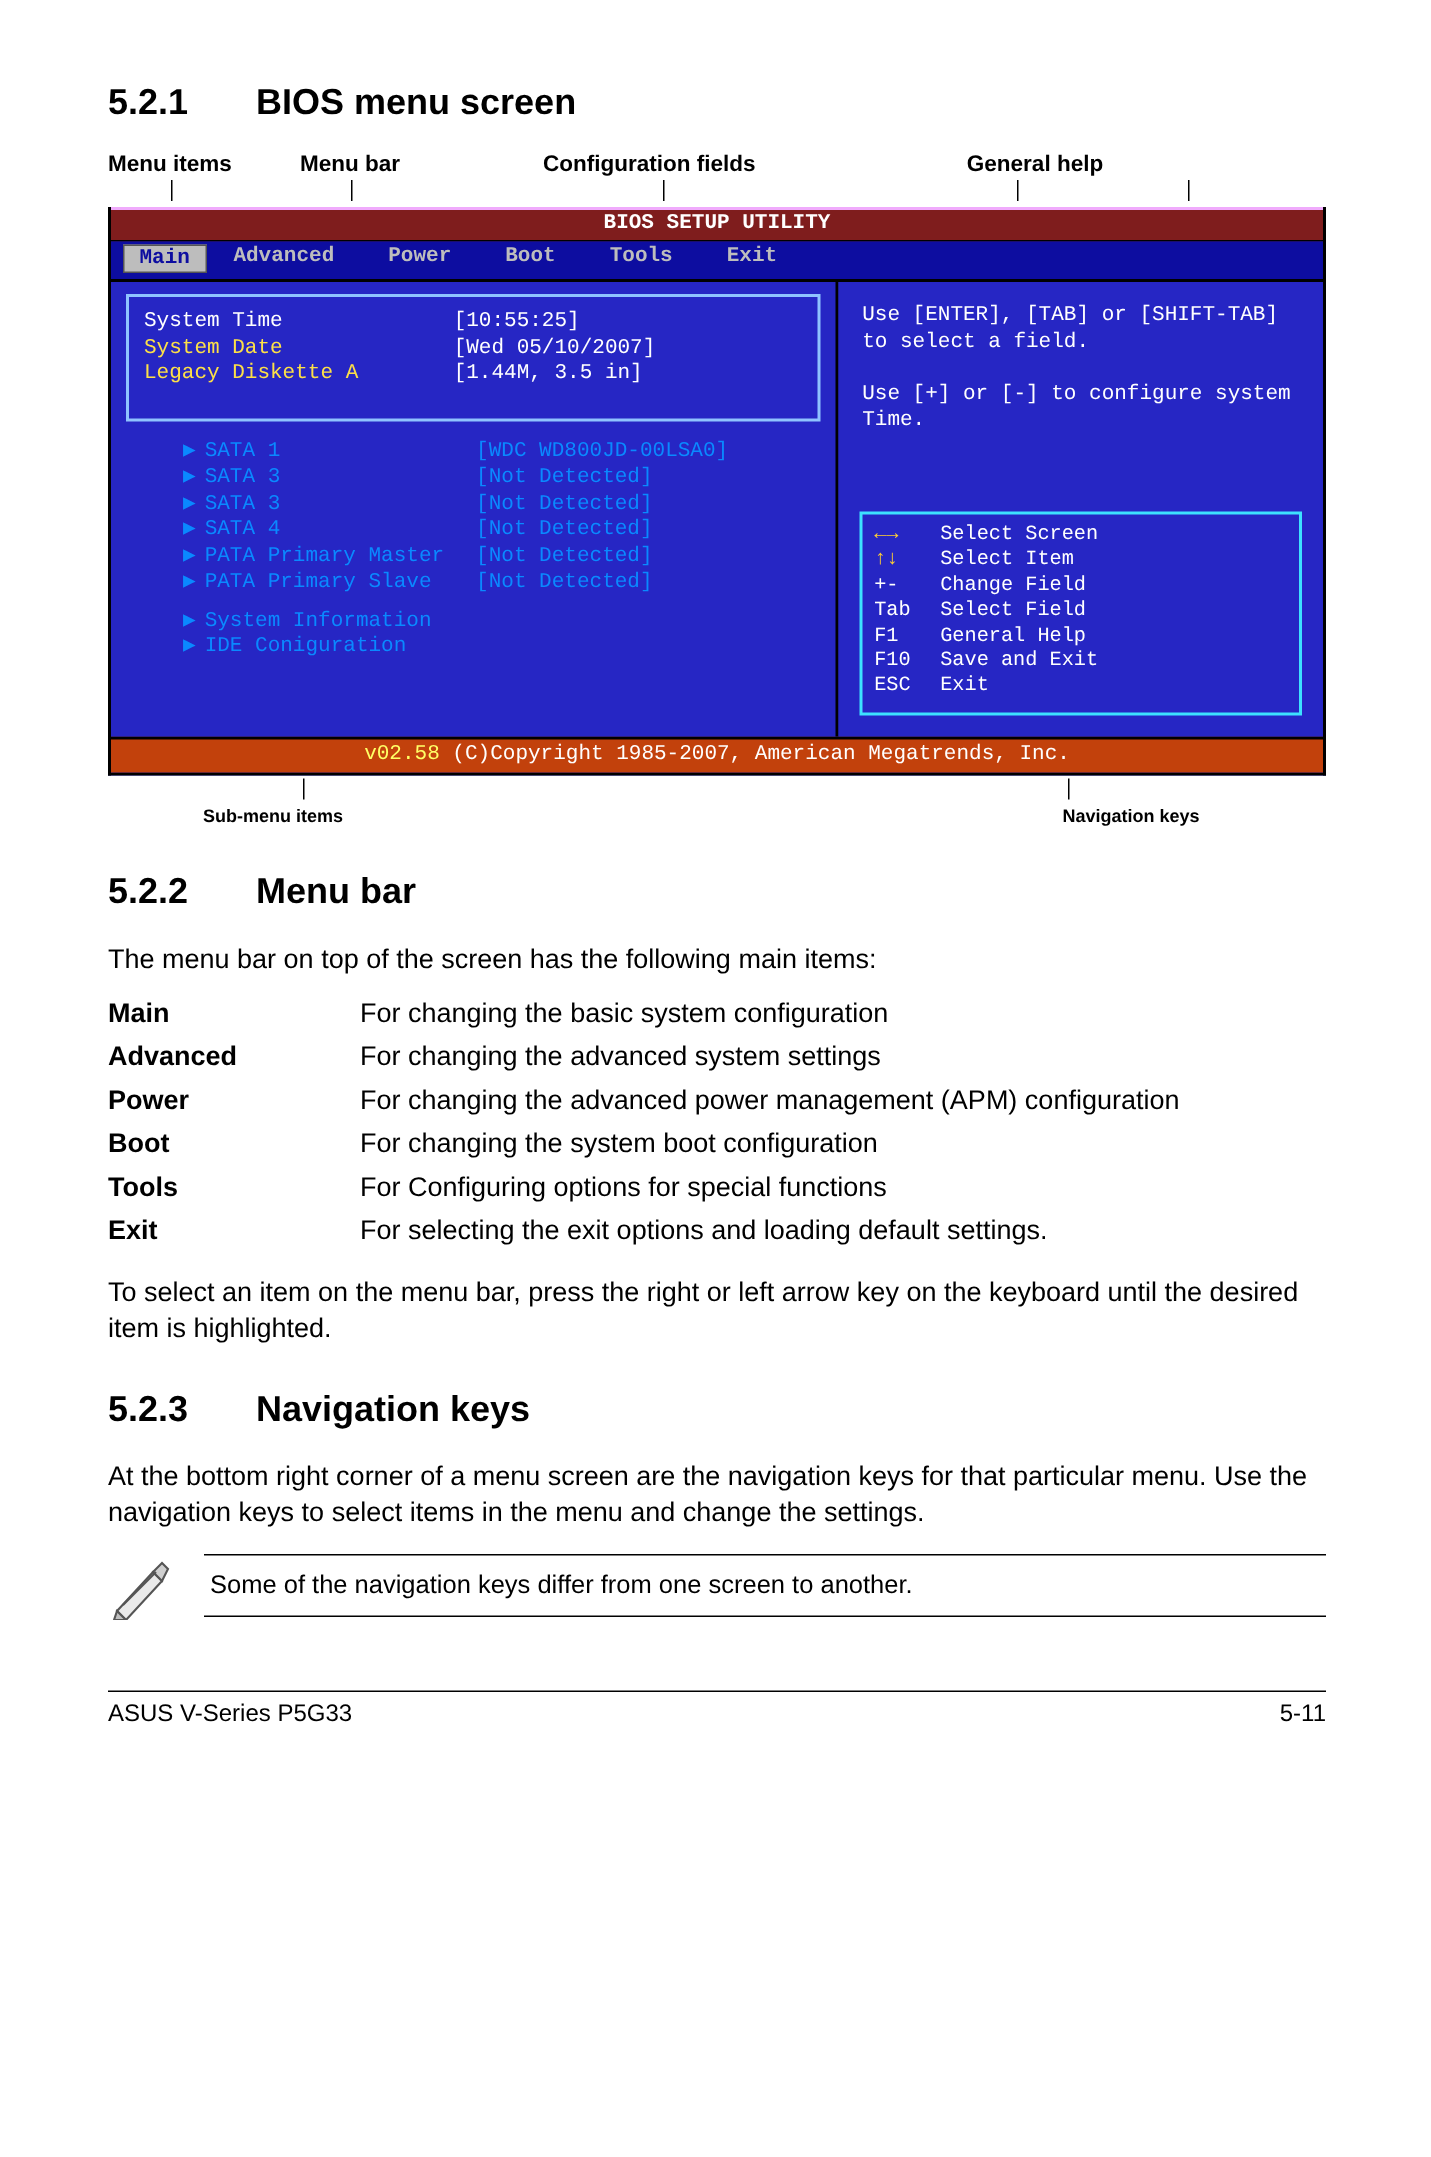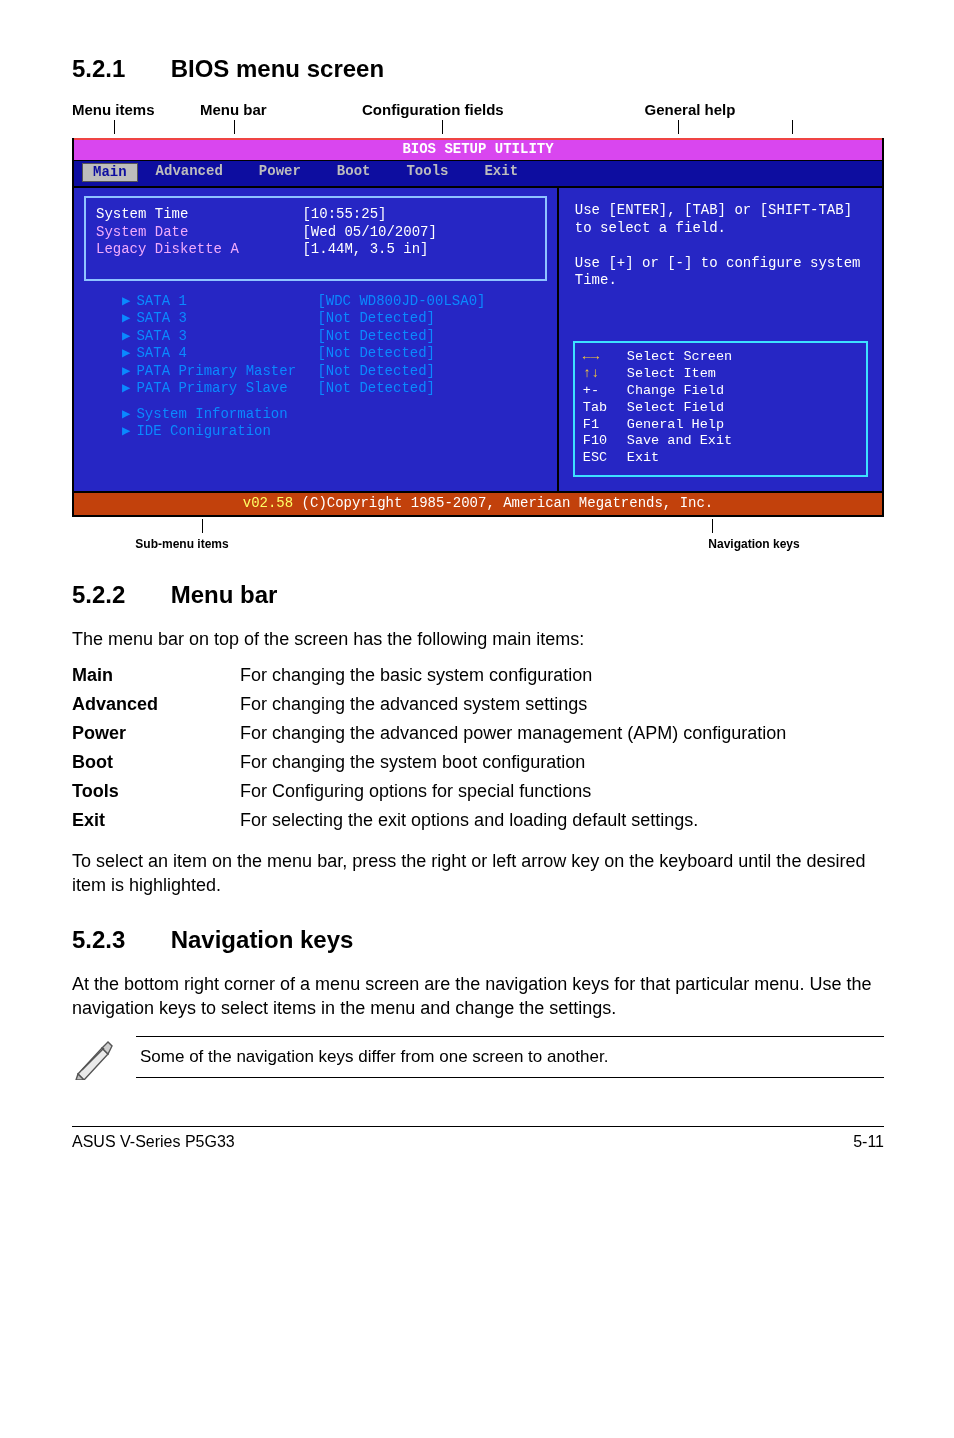--- a/index.html
+++ b/index.html
@@ -25,22 +25,22 @@
   .diag-connectors { height: 18px; position:relative; }
   .vline { position:absolute; width:1px; height:14px; background:#000; top:0; }
 
   .bios-window {
     border: 2px solid #000; border-top: 0;
     width: 100%; background:#2626c4; color:#fff;
     font-family: Consolas, "Courier New", monospace;
     font-size: 14px; line-height: 1.25;
   }
   .bios-title {
-    background:#d946ef; color:#fff; text-align:center;
-    border-top:2px solid #ef4444; border-bottom:1px solid #000;
+    background:#7f1d1d; color:#fff; text-align:center;
+    border-top:2px solid #f0abfc; border-bottom:1px solid #000;
     padding:1px 0; font-weight:bold;
   }
   .bios-menubar {
     background:#0d0da0; display:flex;
     padding: 2px 8px 4px 8px; gap: 0;
   }
   .bios-menubar .mtab {
     color:#bdbdbd; padding: 0 18px; font-weight:bold;
   }
   .bios-menubar .mtab.active {
@@ -52,21 +52,21 @@
     flex: 0 0 60%; padding: 0; border-right:2px solid #000;
     background:#2626c4;
   }
   .bios-right { flex: 0 0 40%; background:#2626c4; padding:4px; display:flex; flex-direction:column; }
 
   .panel-box {
     margin: 8px 10px; padding: 8px 0 20px 10px;
     border: 2px solid #8fc3ff;
   }
   .row { display:flex; }
-  .row .lab { width: 46%; color:#f0abfc; }
+  .row .lab { width: 46%; color:#fde047; }
   .row .val { width: 54%; color:#fff; }
   .row .lab.white { color:#fff; }
 
   .sata-list { padding: 4px 10px 10px 16px; margin-left: 32px; }
   .sata-list .arrow { color:#0a89ff; margin-right:6px; }
   .sata-list .row .lab { color:#0a89ff; width:46%; }
   .sata-list .row .val { color:#0a89ff; width:54%; }
 
   .help-top { padding: 10px 12px; color:#fff; height: 145px; }
   .nav-box {

